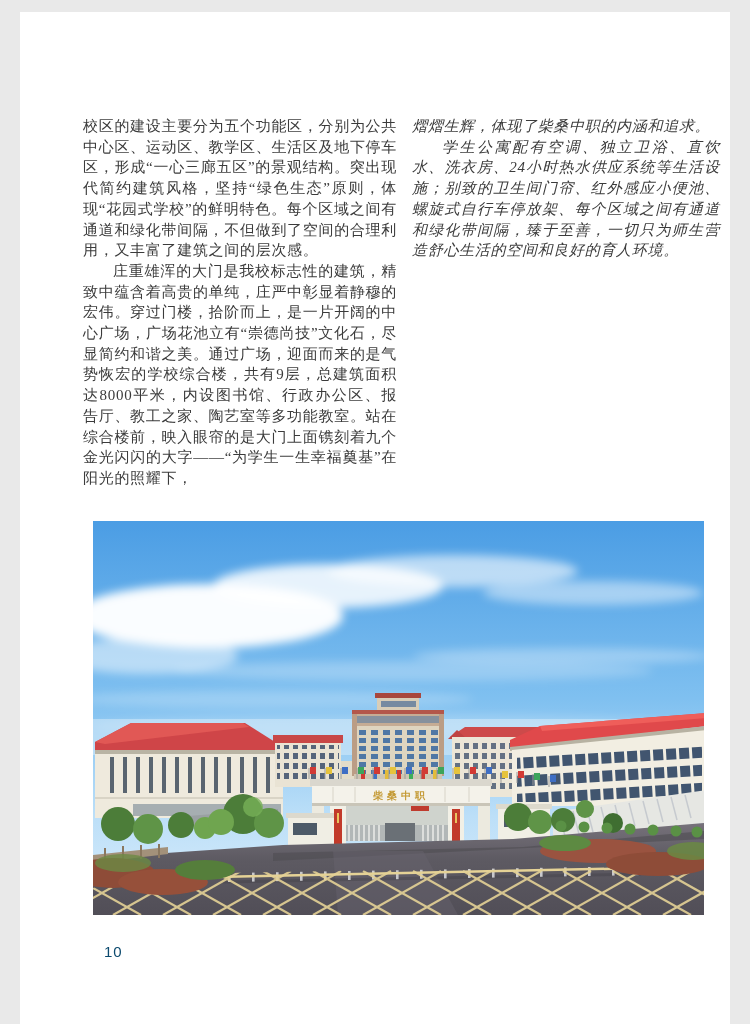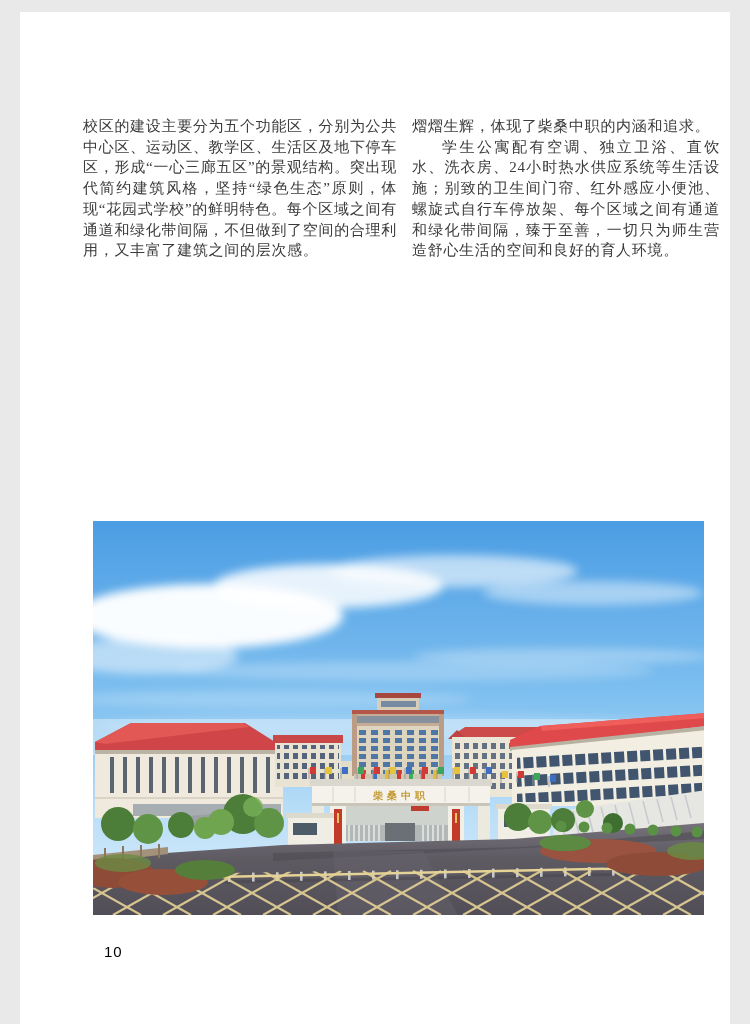--- a/index.html
+++ b/index.html
@@ -8,40 +8,41 @@
     background:#ffffff;overflow:hidden;
     font-family:"Liberation Serif","DejaVu Serif",serif;
   }
   .col{
     position:absolute;top:104px;
     font-size:15px;line-height:20.7px;color:#3b3b3b;
     text-align:justify;letter-spacing:0.7px;word-break:break-all;
   }
   .col p{margin:0;}
   .col-left{left:63px;width:314px;}
-  .col-right{left:392px;width:308px;}
+  .col-right{left:392px;width:308px;font-style:italic;}
   .indent{text-indent:2em;}
   .hd{font-family:"Liberation Sans","DejaVu Sans",sans-serif;font-weight:700;color:#2e2e2e;}
   .photo-wrap{
     position:absolute;left:73px;top:509px;width:611px;height:394px;
     line-height:0;
   }
   .page-number{
     position:absolute;left:84px;top:931px;
     font-family:"Liberation Sans","DejaVu Sans",sans-serif;
-    font-size:15px;color:#000000;letter-spacing:1px;
+    font-size:15px;color:#0c4a6e;letter-spacing:1px;
   }
 </style>
 </head>
 <body>
 
 <div class="page">
 
   <div class="col col-left">
     <p>校区的建设主要分为五个功能区，分别为公共中心区、运动区、教学区、生活区及地下停车区，形成“一心三廊五区”的景观结构。突出现代简约建筑风格，坚持“绿色生态”原则，体现“花园式学校”的鲜明特色。每个区域之间有通道和绿化带间隔，不但做到了空间的合理利用，又丰富了建筑之间的层次感。</p>
+    <p class="indent">庄重雄浑的大门是我校标志性的建筑，精致中蕴含着高贵的单纯，庄严中彰显着静穆的宏伟。穿过门楼，拾阶而上，是一片开阔的中心广场，广场花池立有“崇德尚技”文化石，尽显简约和谐之美。通过广场，迎面而来的是气势恢宏的学校综合楼，共有9层，总建筑面积达8000平米，内设图书馆、行政办公区、报告厅、教工之家、陶艺室等多功能教室。站在综合楼前，映入眼帘的是大门上面镌刻着九个金光闪闪的大字——“为学生一生幸福奠基”在阳光的照耀下，</p>
   </div>
 
   <div class="col col-right">
     <p>熠熠生辉，体现了柴桑中职的内涵和追求。</p>
     <p class="indent">学生公寓配有空调、独立卫浴、直饮水、洗衣房、24小时热水供应系统等生活设施；别致的卫生间门帘、红外感应小便池、螺旋式自行车停放架、每个区域之间有通道和绿化带间隔，臻于至善，一切只为师生营造舒心生活的空间和良好的育人环境。</p>
   </div>
 
   <div class="photo-wrap">
     <svg width="611" height="394" viewBox="0 0 611 394" xmlns="http://www.w3.org/2000/svg">
       <defs>

